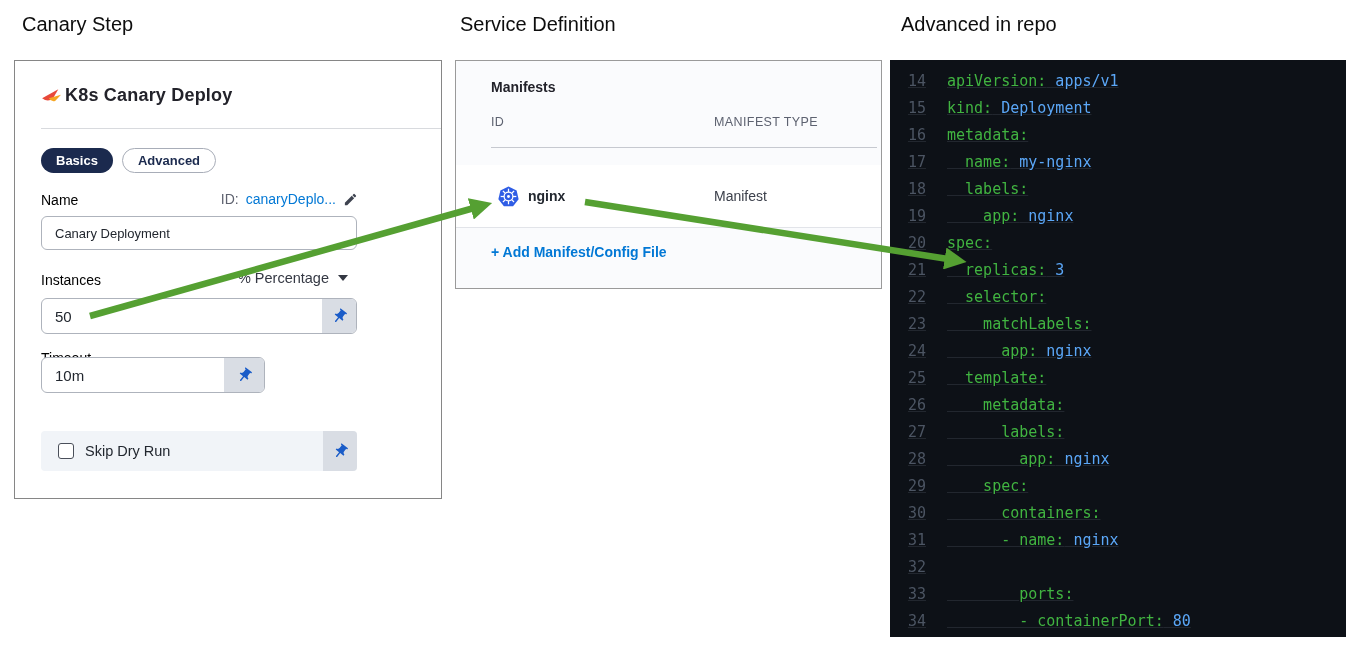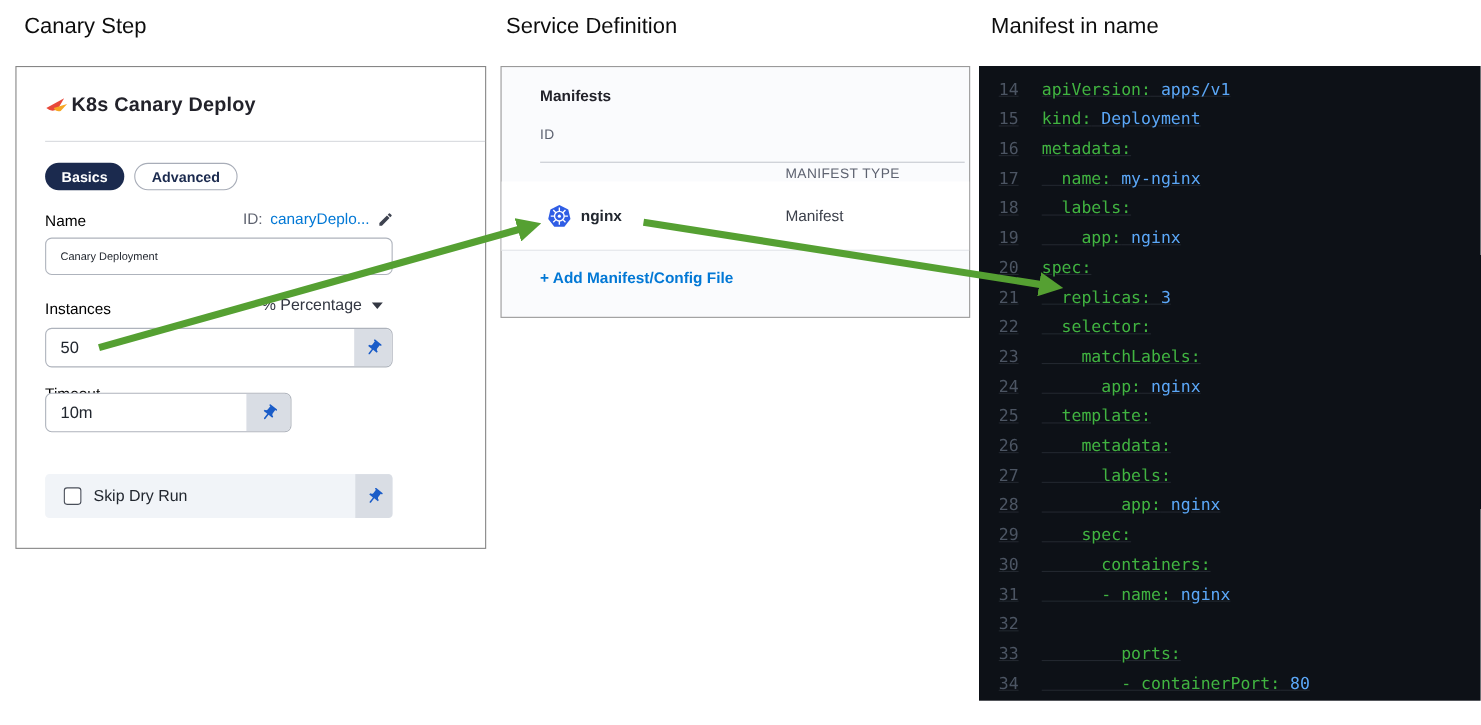--- a/index.html
+++ b/index.html
@@ -23,21 +23,21 @@
          font-size:13px; font-weight:bold; }
   .tab.active { background:var(--tab-navy); color:#ffffff; }
   .tab.inactive { background:#ffffff; color:var(--tab-navy); border:1px solid #a8adb8; }
   .field-label { position:absolute; font-size:14px; color:#000000; }
   .id-cluster { position:absolute; left:170px; top:130px; width:173px; display:flex;
                 justify-content:flex-end; align-items:center; gap:7px; font-size:14px; }
   .id-prefix { color:#5f6370; }
   .id-link { color:var(--link-blue); cursor:pointer; }
   .text-input {
     position:absolute; height:34px; border:1px solid #aeb3bc; border-radius:6px;
-    background:#fff; font-family:"Liberation Sans", sans-serif; font-size:10px; font-weight:500;
+    background:#fff; font-family:"Liberation Sans", sans-serif; font-size:13px; font-weight:500;
     color:#22272f; padding:0 13px; outline:none;
   }
   .input-group { position:absolute; height:36px; border:1px solid #aeb3bc; border-radius:6px;
                  background:#fff; display:flex; overflow:hidden;justify-content:space-between; }
   .input-group .grp-input { flex:1; border:none; background:transparent; font-family:"Liberation Sans", sans-serif;
                  font-size:15px; font-weight:500; color:#22272f; padding:0 13px; outline:none; min-width:0; }
   .pin-btn { width:34px; background:#d9dde4; display:flex; align-items:center; justify-content:center;
              cursor:pointer; flex:none; }
   .pin-btn svg { width:17px; height:17px; transform:rotate(38deg); fill:var(--pin-blue); }
   .unit-dropdown { position:absolute; left:170px; top:209px; width:163px; display:flex;
@@ -53,21 +53,21 @@
   .skip-row .pin-btn { height:100%; }
 
   
   .service-panel {
     position:absolute; left:455px; top:60px; width:427px; height:229px;
     background:#fafbfd; border:1.5px solid #9a9a9a;
   }
   .sp-title { position:absolute; left:35px; top:18px; font-size:14px; font-weight:bold; color:#22222a; }
   .sp-col { position:absolute; top:54px; font-size:12.5px; color:#5d6270; letter-spacing:.4px; }
   .sp-col.c1 { left:35px; }
-  .sp-col.c2 { left:258px;margin-top:36px; }
+  .sp-col.c2 { left:258px; }
   .sp-head-divider { position:absolute; left:35px; top:86px; width:386px; height:1px; background:#c6c9d0; }
   .manifest-row { position:absolute; left:0; top:104px; width:100%; height:63px; background:#ffffff;
                   border-bottom:1px solid #e2e4e9; display:flex; align-items:center; cursor:pointer; }
   .k8s-badge { position:absolute; left:42px; width:21px; height:21px; }
   .row-id { position:absolute; left:72px; font-size:14px; font-weight:bold; color:#22272f; }
   .row-type { position:absolute; left:258px; font-size:14px; color:#3c404b; }
   .add-link { position:absolute; left:35px; top:183px; font-size:14px; font-weight:bold;
               color:var(--link-blue); cursor:pointer; }
 
   
@@ -89,21 +89,21 @@
 
   
   .canary-icon { width:22px; height:18px; }
   .pencil-icon { width:15px; height:15px; fill:#3e4350; cursor:pointer; }
 </style>
 </head>
 <body>
 
 <div class="heading" style="left:22px; top:13px;">Canary Step</div>
 <div class="heading" style="left:460px; top:13px;">Service Definition</div>
-<div class="heading" style="left:901px; top:13px;">Manifest in name</div>
+<div class="heading" style="left:901px; top:13px;">Advanced in repo</div>
 
 <div class="canary-panel">
   <div class="cp-title-row">
     <svg class="canary-icon" viewBox="0 0 24 20">
       <path fill="#e8493a" d="M1 12.5 L19 2.5 L13.5 12 Q8 18 1 12.5 Z"></path>
       <path fill="#f6a623" d="M8.5 12.5 L22 8.5 L15.5 15.5 Q10.5 16.5 8.5 12.5 Z"></path>
     </svg>
     <span class="cp-title">K8s Canary Deploy</span>
   </div>
   <div class="cp-divider"></div>

